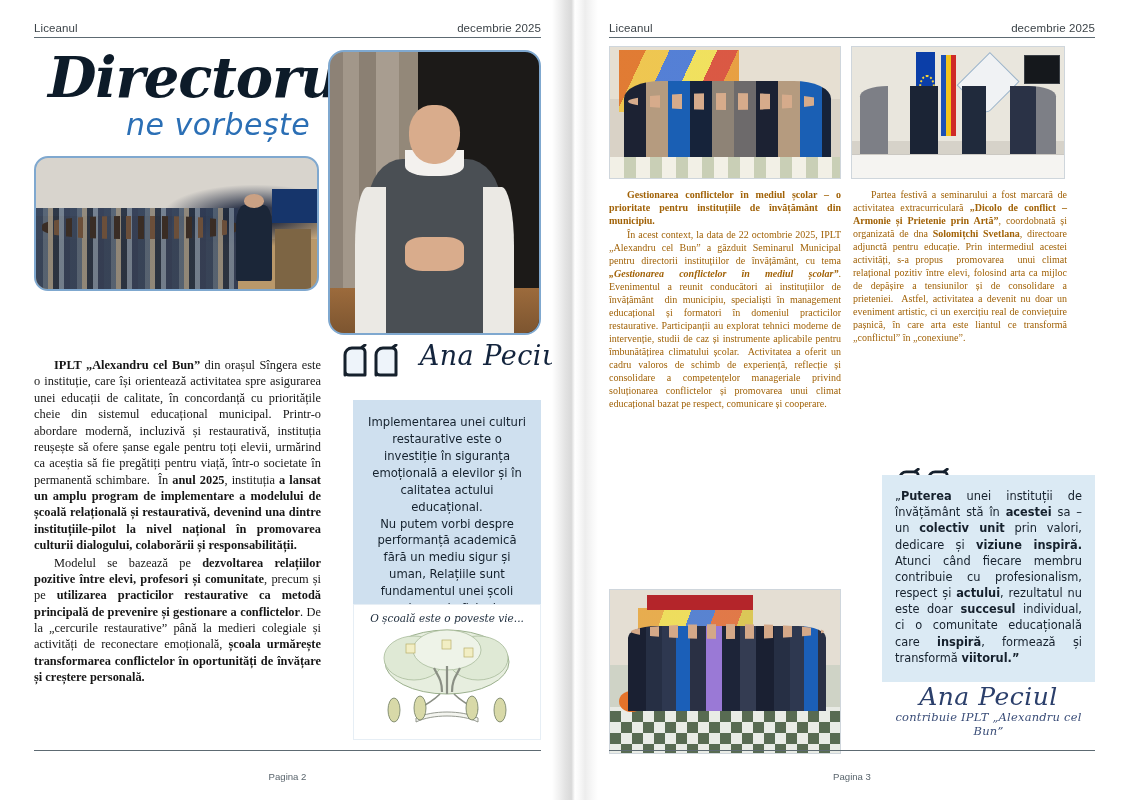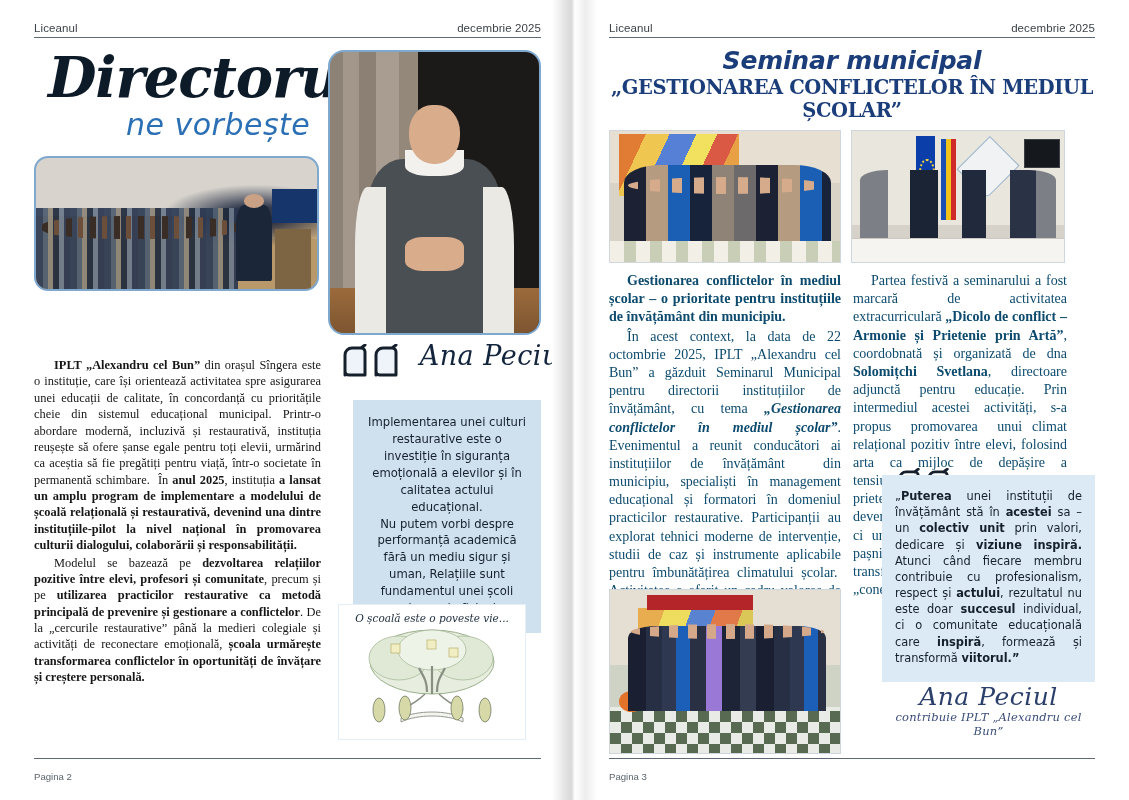--- a/index.html
+++ b/index.html
@@ -215,44 +215,44 @@
     background: #cfe0ef;
     padding: 14px 12px 16px 12px;
     font-family: "DejaVu Sans", sans-serif;
     font-size: 11.6px;
     line-height: 1.46;
     text-align: center;
     color: #14202c;
   }
   .tree-box {
     position: absolute;
-    left: 338px; top: 604px;
+    left: 353px; top: 604px;
     width: 188px; height: 136px;
     background: #ffffff;
     border: 1px solid #e6eef5;
   }
   .tree-banner {
     position: absolute; left: 50%; top: 7px; transform: translateX(-50%);
     font-family: "DejaVu Serif", serif;
     font-style: italic;
     font-size: 10.5px;
     color: #1b2a3a;
     white-space: nowrap;
   }
 
   
   .pagefoot {
     position: absolute;
     left: 34px; right: 34px; bottom: 18px;
     border-top: 1.3px solid #5d6a72;
-    padding-top: 12px;
+    padding-top: 20px;
     font-family: "Liberation Sans", sans-serif;
     font-size: 9.6px;
     color: #5a656d;
-    text-align: left;
+    text-align: center;
   }
 
   
   .seminar-title {
     margin-top: 8px;
     text-align: center;
   }
   .seminar-l1 {
     font-family: "DejaVu Sans", sans-serif;
     font-weight: bold;
@@ -344,24 +344,24 @@
     background: #f5f4f1; border-top: 1.5px solid #cbc8c2;
   }
 
   .r-cols {
     display: flex; gap: 12px; margin-top: 9px;
   }
   .r-col-l { width: 232px; }
   .r-col-r { width: 214px; }
   .r-body {
     font-family: "Liberation Serif", serif;
-    font-size: 14px;
+    font-size: 10px;
     line-height: 1.3;
     text-align: justify;
-    color: #0c4a6e;
+    color: #a16207;
   }
   .r-body p { text-indent: 18px; margin-bottom: 1px; }
   .r-body i { font-style: italic; }
 
   
   #photo-group3 {
     position: absolute;
     left: 34px; bottom: 46px;
     width: 232px; height: 165px;
     overflow: hidden;
@@ -520,24 +520,20 @@
 
   <div class="gutter"></div>
 
   <div class="page page-right">
 
     <div class="runhead">
       <span>Liceanul</span>
       <span>decembrie 2025</span>
     </div>
 
-    <div class="seminar-title">
-      <div class="seminar-l1">Seminar municipal</div>
-      <div class="seminar-l2">„GESTIONAREA CONFLICTELOR ÎN MEDIUL ȘCOLAR”</div>
-    </div>
 
     <div class="r-photos">
       <div class="photo photo-sq rp" id="photo-group1">
         <div class="bg-decor"></div>
         <div class="people"></div>
         <div class="heads"></div>
         <div class="flowers"></div>
       </div>
       <div class="photo photo-sq rp rp2" id="photo-group2">
         <div class="tv"></div>

